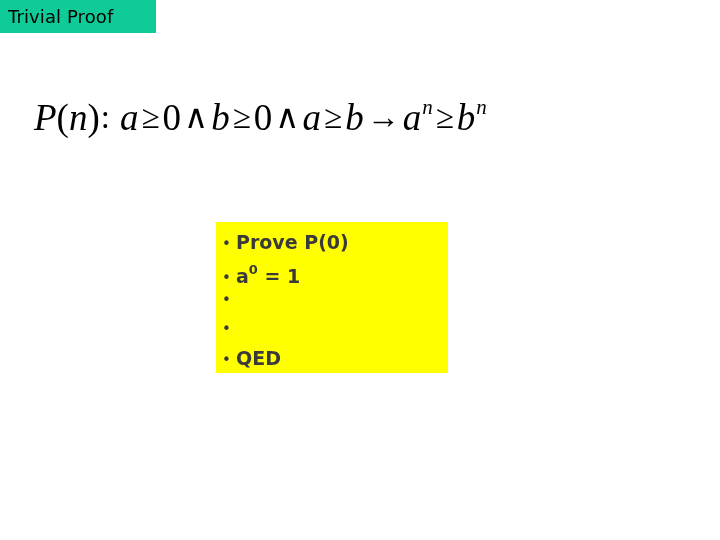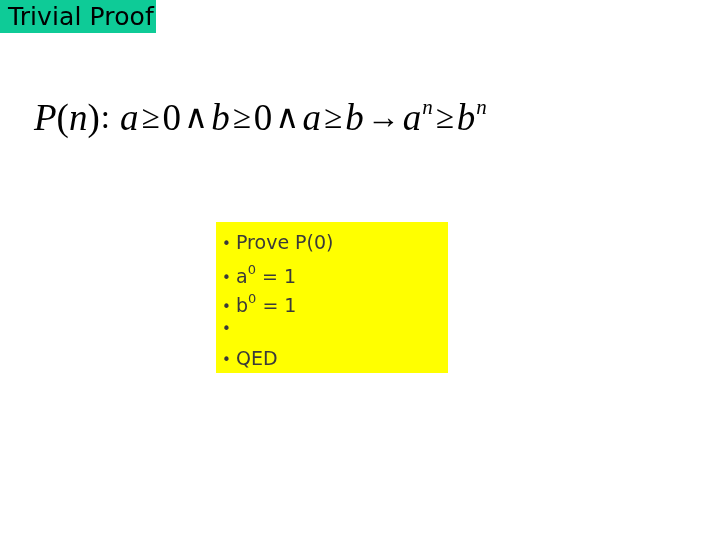--- a/index.html
+++ b/index.html
@@ -29,21 +29,21 @@
     width: 156px;
     height: 33px;
     background: #0ecb97;
     display: flex;
     align-items: center;
     box-sizing: border-box;
     padding-left: 8px;
   }
   .title-text {
     font-family: "DejaVu Sans", sans-serif;
-    font-size: 25px;
+    font-size: 18px;
     line-height: 19px;
     color: #000000;
     letter-spacing: 0.1px;
     white-space: nowrap;
   }
 
   
   .formula {
     position: absolute;
     left: 34px;
@@ -121,20 +121,21 @@
   .bullet-dot {
     display: inline-block;
     width: 14px;
     flex: 0 0 14px;
     font-size: 15px;
     color: #3a3a3a;
     text-align: left;
   }
   .bullet-text {
     display: inline-block;
+    font-weight: bold;
   }
   .bullet-text .sup {
     font-size: 13px;
     vertical-align: super;
     position: relative;
     top: -2px;
   }
   .bullet-text .ge {
     font-size: 18px;
     color: #6e6e6e;
@@ -187,21 +188,20 @@
       <span class="bullet-text"><span>Prove P(0)</span></span>
     </div>
 
     <div class="bullet-row">
       <span class="bullet-dot">•</span>
       <span class="bullet-text"><span>a</span><span class="sup">0</span><span> = 1</span></span>
     </div>
 
     <div class="bullet-row">
       <span class="bullet-dot">•</span>
-      <span class="bullet-text"><span>b</span><span class="sup">0</span><span> = 1</span></span>
     </div>
 
     <div class="bullet-row">
       <span class="bullet-dot">•</span>
     </div>
 
     <div class="bullet-row">
       <span class="bullet-dot">•</span>
       <span class="bullet-text"><span>QED</span></span>
     </div>

